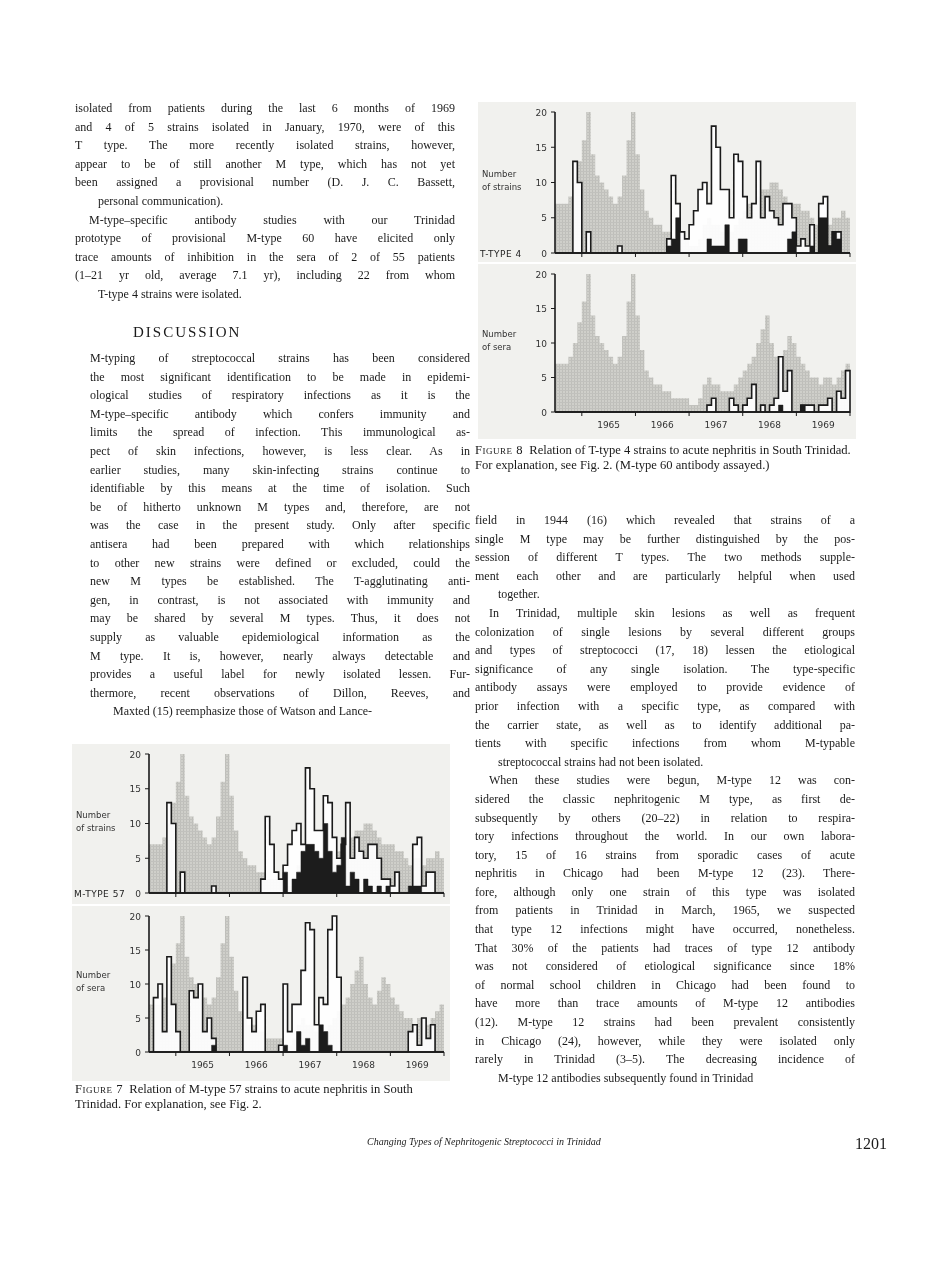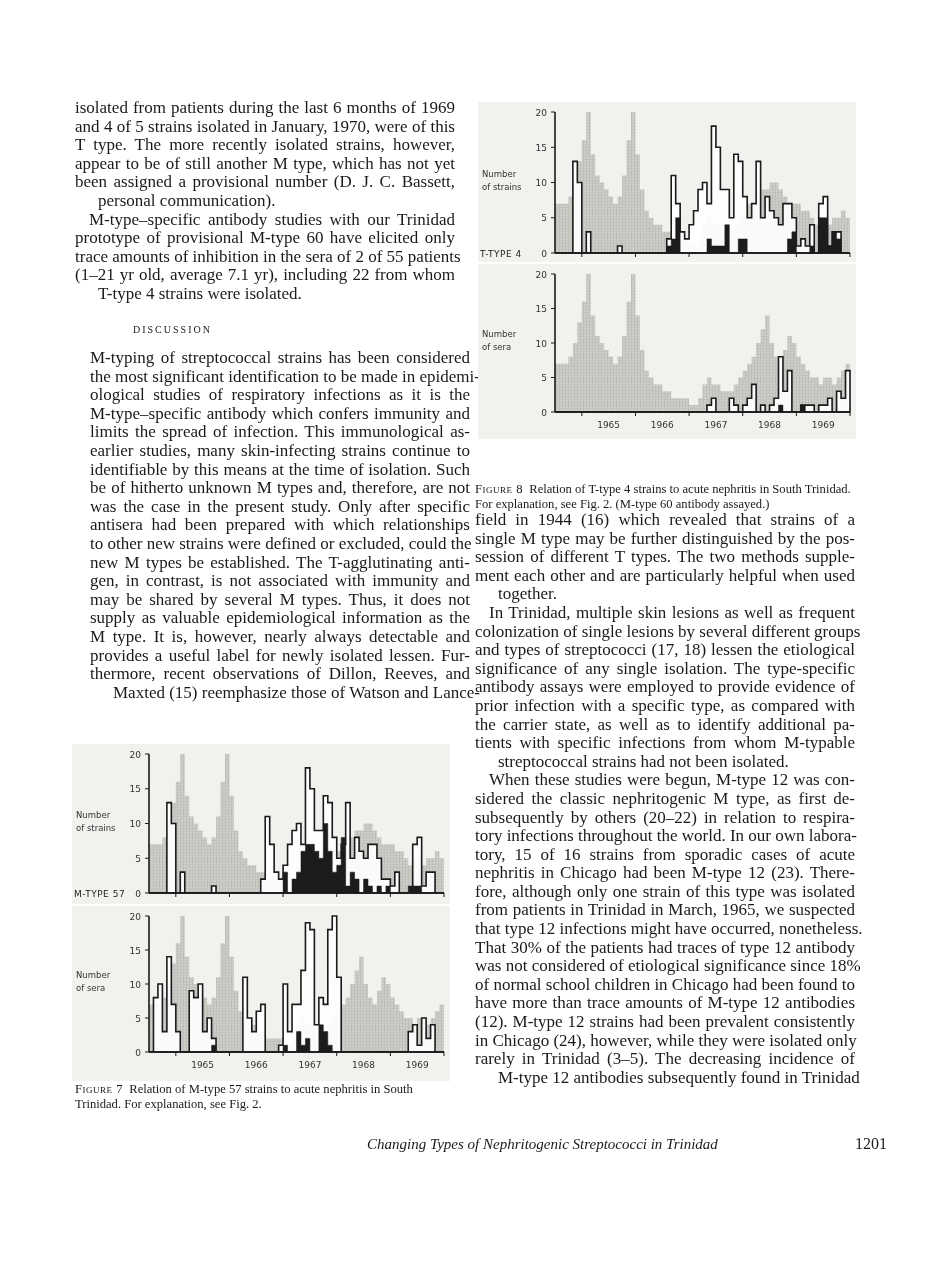--- a/index.html
+++ b/index.html
@@ -1,24 +1,24 @@
 <!DOCTYPE html>
 <html><head>
 <meta charset="utf-8">
 <style>
   html,body{margin:0;padding:0;background:#ffffff;}
   body{width:936px;height:1261px;position:relative;overflow:hidden;
        font-family:"Liberation Serif","DejaVu Serif",serif;color:#1a1a1a;}
-  .col{position:absolute;font-size:17px;line-height:18.6px;text-align:justify;}
+  .col{position:absolute;font-size:12px;line-height:18.6px;text-align:justify;}
   .line{display:block;text-align:justify;text-align-last:justify;white-space:nowrap;height:18.6px;}
   .line.last{text-align-last:left;margin-left:23px;}
-  .heading{position:absolute;font-size:10px;letter-spacing:2px;}
+  .heading{position:absolute;font-size:15px;letter-spacing:2px;}
   .caption{position:absolute;font-size:12.6px;line-height:15.4px;}
   .caption .fig{font-variant:small-caps;letter-spacing:0.5px;}
-  .footer{position:absolute;font-style:italic;font-size:15px;}
+  .footer{position:absolute;font-style:italic;font-size:10px;}
   .pagenum{position:absolute;font-size:16px;}
   svg text{font-family:"DejaVu Sans","Liberation Sans",sans-serif;}
   .figpanel{position:absolute;}
 </style>
 </head>
 <body>
 
 <div class="col" style="left:75px;top:99px;width:380px;">
   <div id="lc-p1">
       <span class="line">isolated from patients during the last 6 months of 1969</span>
@@ -37,20 +37,21 @@
     </div>
 </div>
 <div class="heading" style="left:133px;top:324px;">DISCUSSION</div>
 <div class="col" style="left:90px;top:349px;width:380px;">
   <div id="lc-p3">
       <span class="line">M-typing of streptococcal strains has been considered</span>
       <span class="line">the most significant identification to be made in epidemi-</span>
       <span class="line">ological studies of respiratory infections as it is the</span>
       <span class="line">M-type–specific antibody which confers immunity and</span>
       <span class="line">limits the spread of infection. This immunological as-</span>
+      <span class="line">pect of skin infections, however, is less clear. As in</span>
       <span class="line">earlier studies, many skin-infecting strains continue to</span>
       <span class="line">identifiable by this means at the time of isolation. Such</span>
       <span class="line">be of hitherto unknown M types and, therefore, are not</span>
       <span class="line">was the case in the present study. Only after specific</span>
       <span class="line">antisera had been prepared with which relationships</span>
       <span class="line">to other new strains were defined or excluded, could the</span>
       <span class="line">new M types be established. The T-agglutinating anti-</span>
       <span class="line">gen, in contrast, is not associated with immunity and</span>
       <span class="line">may be shared by several M types. Thus, it does not</span>
       <span class="line">supply as valuable epidemiological information as the</span>
@@ -166,21 +167,21 @@
     <line x1="318.3636363636364" y1="148" x2="318.3636363636364" y2="152" stroke="#1a1a1a" stroke-width="1"></line>
     <line x1="372" y1="148" x2="372" y2="152" stroke="#1a1a1a" stroke-width="1"></line>
     <text x="130.63636363636363" y="164" font-size="9" text-anchor="middle" fill="#333">1965</text>
     <text x="184.27272727272728" y="164" font-size="9" text-anchor="middle" fill="#333">1966</text>
     <text x="237.9090909090909" y="164" font-size="9" text-anchor="middle" fill="#333">1967</text>
     <text x="291.54545454545456" y="164" font-size="9" text-anchor="middle" fill="#333">1968</text>
     <text x="345.1818181818182" y="164" font-size="9" text-anchor="middle" fill="#333">1969</text>
     <text x="4" y="73" font-size="8.5" fill="#333">Number</text>
     <text x="4" y="86" font-size="8.5" fill="#333">of sera</text>
   </svg>
-<div class="caption" style="left:475px;top:443px;width:380px;margin-top:39px;">
+<div class="caption" style="left:475px;top:443px;width:380px;">
   <span class="fig">Figure 8</span>&nbsp;
   <span>Relation of T-type 4 strains to acute nephritis in South Trinidad. For explanation, see Fig. 2. (M-type 60 antibody assayed.)</span>
 </div>
 
 <svg class="figpanel" id="chart-fig7-strains" style="left:72px;top:744px;" width="378" height="160">
     <defs>
       <pattern id="hatch2" width="3" height="3" patternUnits="userSpaceOnUse">
         <rect width="3" height="3" fill="#c9c9c4"></rect>
         <rect width="1" height="3" fill="#b5b5b0"></rect>
         <rect width="3" height="1" fill="#b9b9b4"></rect>

